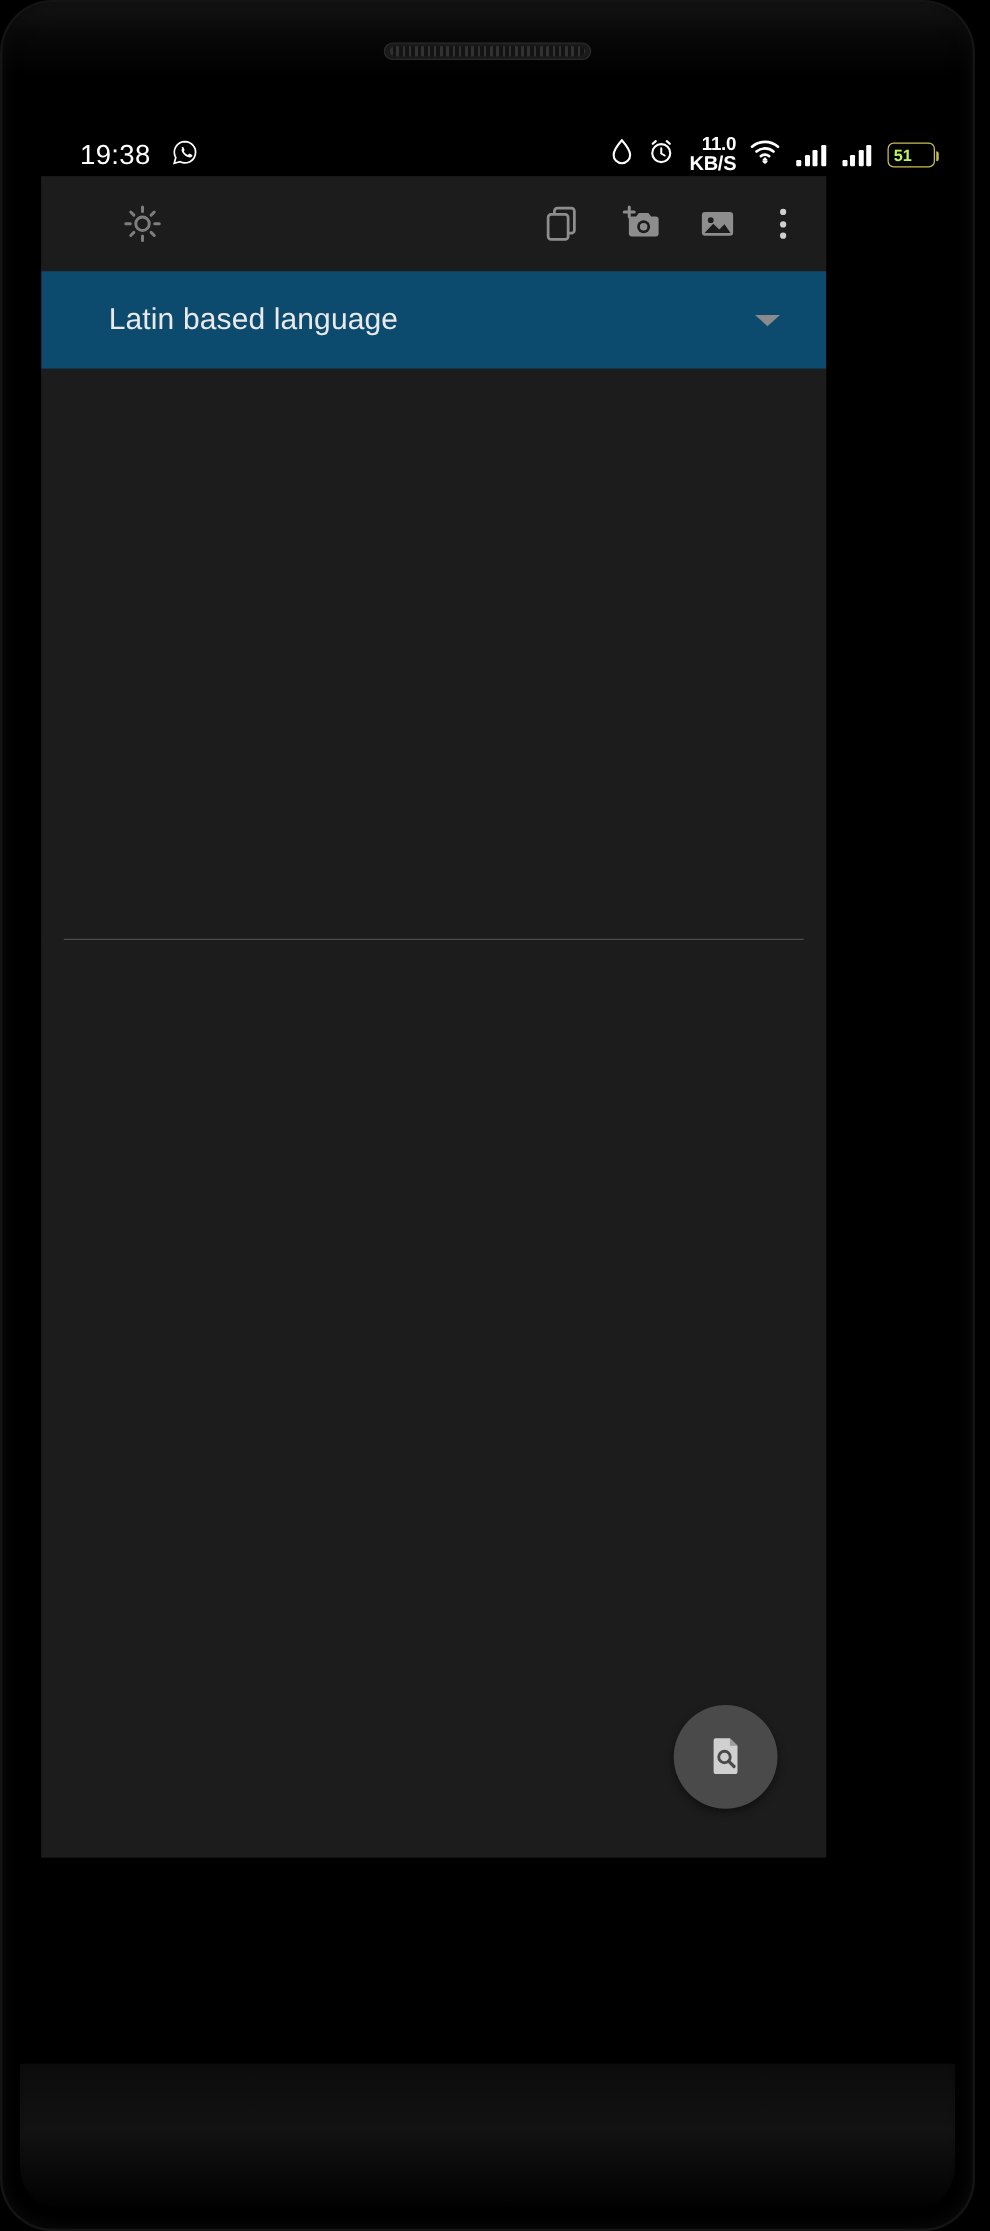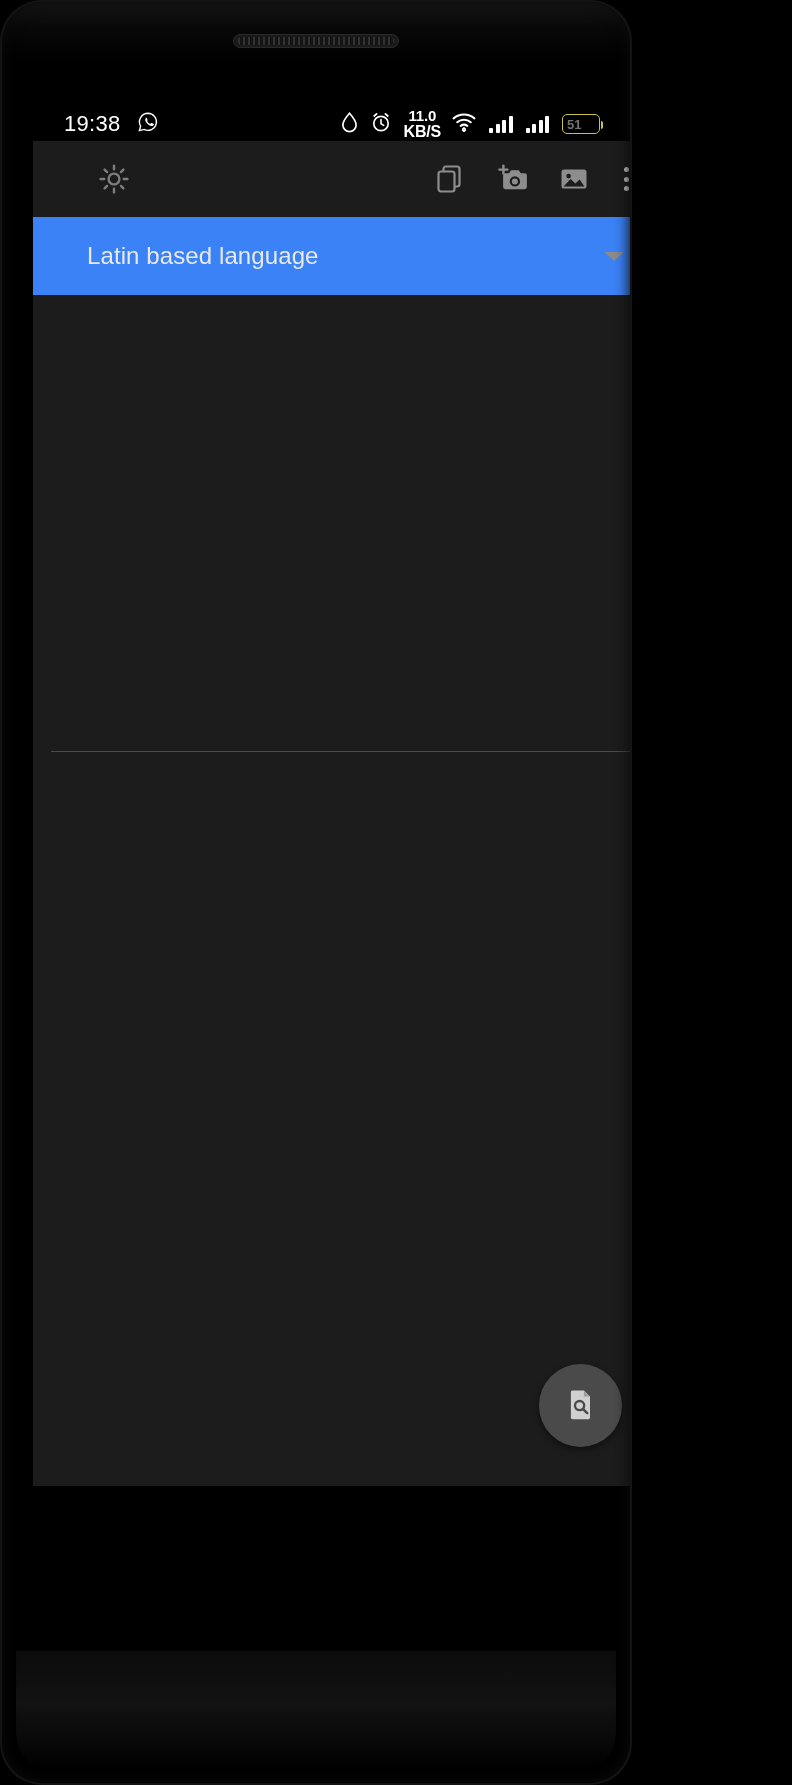--- a/index.html
+++ b/index.html
@@ -6,21 +6,21 @@
   html,body {
     width:792px; height:1785px;
     background:#000;
     font-family:"Liberation Sans", sans-serif;
     overflow:hidden;
   }
 
   
   .device {
     position:relative;
-    width:632px; height:1785px;
+    width:780px; height:1785px;
     background:#000000;
     border-radius:16px;
     overflow:hidden;
   }
   .bezel-glow {
     position:absolute; inset:0;
     border-radius:42px;
     box-shadow: inset 0 0 0 2px #141414, inset 0 0 14px 3px #0b0b0b;
     pointer-events:none;
     z-index:40;
@@ -56,21 +56,21 @@
     display:flex; align-items:center;
     padding:0 32px 0 64px;
     color:#fff;
     z-index:20;
   }
   .sb-left { display:flex; align-items:center; gap:16px; }
   .sb-clock { font-size:22px; letter-spacing:.3px; color:#fff; }
   .sb-right { margin-left:auto; display:flex; align-items:center; gap:13px; }
   .ic { display:block; }
   .netspeed {
-    display:flex; flex-direction:column; align-items:center;
+    display:flex; flex-direction:column; align-items:flex-end;
     line-height:1; margin-right:-2px;
   }
   .netspeed .val { font-size:15px; font-weight:bold; letter-spacing:-.2px; }
   .netspeed .unit { font-size:16px; font-weight:bold; letter-spacing:-.2px; margin-top:1px; }
   .bars { display:flex; align-items:flex-end; gap:2.5px; height:17px; }
   .bars i { display:block; width:4px; background:#fff; border-radius:1px; }
   .bars i:nth-child(1){ height:5px; }
   .bars i:nth-child(2){ height:8.5px; }
   .bars i:nth-child(3){ height:12.5px; }
   .bars i:nth-child(4){ height:16.5px; }
@@ -80,21 +80,21 @@
     border-radius:5px;
     height:20px; min-width:38px;
     padding:0 4px;
     position:relative;
   }
   .battery:after {
     content:""; position:absolute; right:-4px; top:5.5px;
     width:2.5px; height:8px; background:#c9c14f;
     border-radius:0 2px 2px 0;
   }
-  .battery span { font-size:13px; font-weight:bold; color:#737373; line-height:1; }
+  .battery span { font-size:13px; font-weight:bold; color:#bef264; line-height:1; }
 
   
   .app {
     position:absolute;
     top:141px; left:33px;
     width:628px; height:1345px;
     background:#1c1c1c;
     overflow:hidden;
   }
 
@@ -114,21 +114,21 @@
   .tb-btn svg { display:block; }
   .tb-btn.overflow { width:42px; }
   .dots { display:flex; flex-direction:column; gap:4.5px; align-items:center; }
   .dots i { width:5px; height:5px; border-radius:50%; background:#cfcfcf; display:block; }
 
   
   .lang-row {
     height:78px;
     display:flex; align-items:center;
     padding:0 30px 0 54px;
-    background:#3b82f6;
+    background:#0c4a6e;
     cursor:pointer;
   }
   .lang-label { font-size:24px; color:#e9e9e9; letter-spacing:.1px; }
   .lang-caret { margin-left:auto; width:34px; height:34px; display:flex; align-items:center; justify-content:center; }
   .caret-tri {
     width:0; height:0;
     border-left:10px solid transparent;
     border-right:10px solid transparent;
     border-top:9px solid #8b8b8b;
   }

